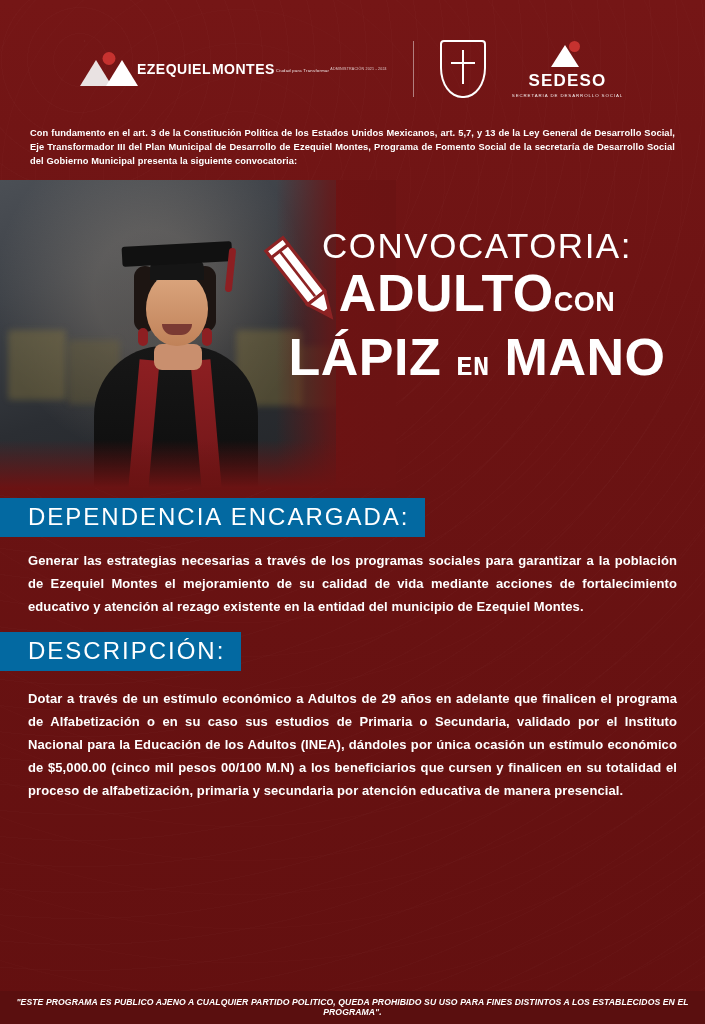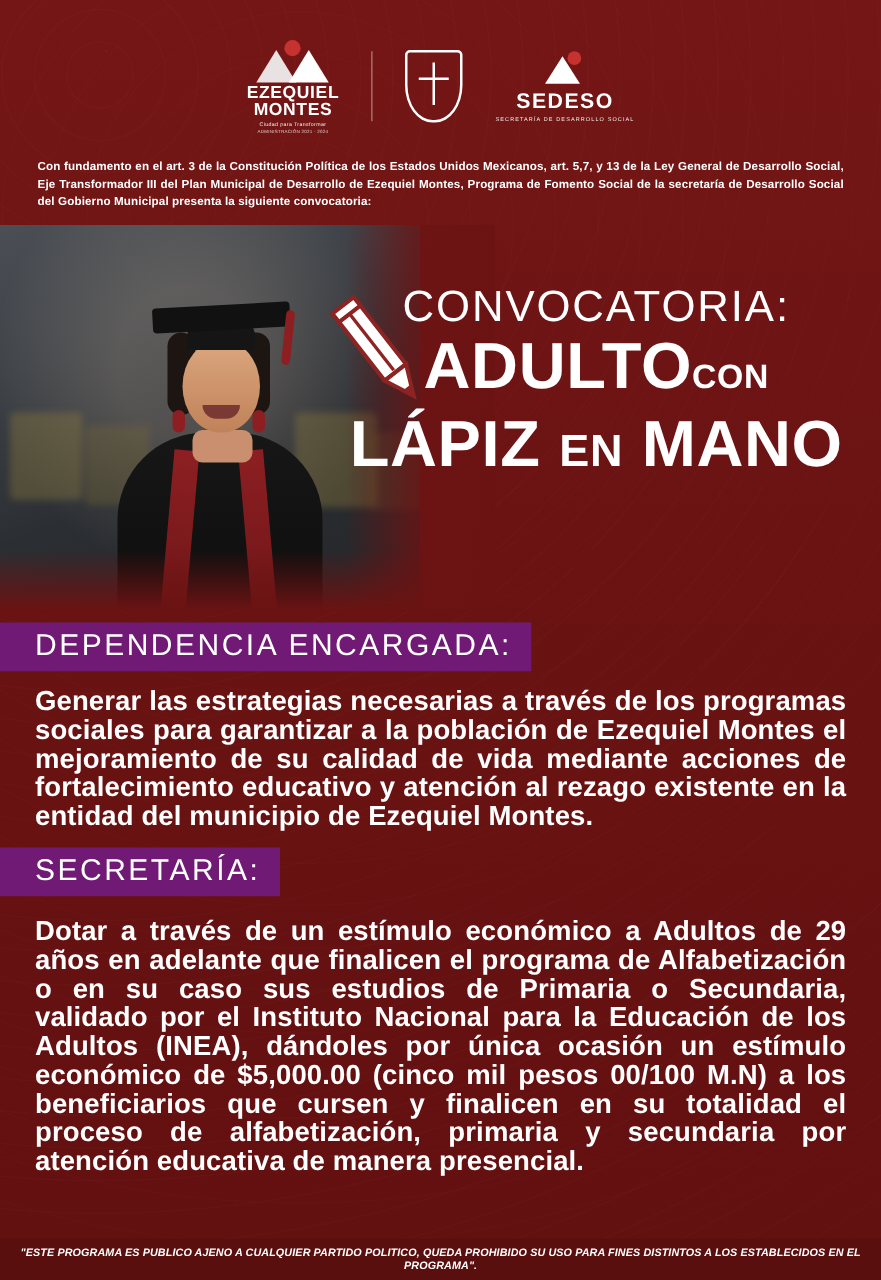--- a/index.html
+++ b/index.html
@@ -45,21 +45,21 @@
     padding-top: 18px;
   }
   .logo {
     display: flex;
     align-items: center;
     justify-content: center;
   }
 
   
   .logo-em {
-    flex-direction: column;
+    flex-direction: row;
     gap: 1px;
   }
   .em-mountain {
     width: 54px;
     height: 34px;
     position: relative;
   }
   .em-mountain .peak {
     position: absolute;
     bottom: 0;
@@ -255,58 +255,58 @@
     line-height: 54px;
     letter-spacing: .5px;
   }
   .t-line2 .small { font-size: 27px; font-weight: 700; }
   .t-line3 {
     font-size: 52px;
     font-weight: 800;
     line-height: 56px;
     letter-spacing: .5px;
   }
-  .t-line3 .small { font-size: 36px; font-weight: 800; }
+  .t-line3 .small { font-size: 27px; font-weight: 800; font-family: Liberation Mono, monospace; }
   .t-year {
     font-size: 31px;
     font-weight: 400;
     letter-spacing: 2px;
     margin-top: 2px;
   }
   .pencil {
     position: absolute;
     left: -14px;
     top: 6px;
     width: 108px;
     height: 108px;
     transform: rotate(0deg);
   }
 
   
   .content { position: relative; padding: 0 0 0 0; }
 
   .band {
-    background: #701a75;
+    background: #0369a1;
     display: inline-block;
     padding: 5px 16px 6px 28px;
     font-size: 24px;
     letter-spacing: 2px;
     font-weight: 400;
     color: #ffffff;
     margin-top: 14px;
   }
   .band.dep { margin-top: 10px; }
   .dep-value {
     font-size: 25px;
     font-weight: 800;
     padding: 14px 28px 2px 28px;
     letter-spacing: .3px;
   }
   .para {
-    font-size: 22px;
+    font-size: 13px;
     line-height: 23px;
     text-align: justify;
     padding: 12px 28px 0 28px;
     font-weight: 700;
     letter-spacing: .1px;
   }
   .para.desc { padding-top: 16px; }
 
   
   .footer {
@@ -412,18 +412,18 @@
     </div>
   </div>
 </div>
 
 <div class="content">
 
   <div class="band dep">DEPENDENCIA ENCARGADA:</div>
 
   <div class="para">Generar las estrategias necesarias a través de los programas sociales para garantizar a la población de Ezequiel Montes el mejoramiento de su calidad de vida mediante acciones de fortalecimiento educativo y atención al rezago existente en la entidad del municipio de Ezequiel Montes.</div>
 
-  <div class="band">SECRETARÍA:</div>
+  <div class="band">DESCRIPCIÓN:</div>
   <div class="para desc">Dotar a través de un estímulo económico a Adultos de 29 años en adelante que finalicen el programa de Alfabetización o en su caso sus estudios de Primaria o Secundaria, validado por el Instituto Nacional para la Educación de los Adultos (INEA), dándoles por única ocasión un estímulo económico de $5,000.00 (cinco mil pesos 00/100 M.N) a los beneficiarios que cursen y finalicen en su totalidad el proceso de alfabetización, primaria y secundaria por atención educativa de manera presencial.</div>
 
 </div>
 
 <div class="footer">"ESTE PROGRAMA ES PUBLICO AJENO A CUALQUIER PARTIDO POLITICO, QUEDA PROHIBIDO SU USO PARA FINES DISTINTOS A LOS ESTABLECIDOS EN EL PROGRAMA".</div>
 
 </body></html>

